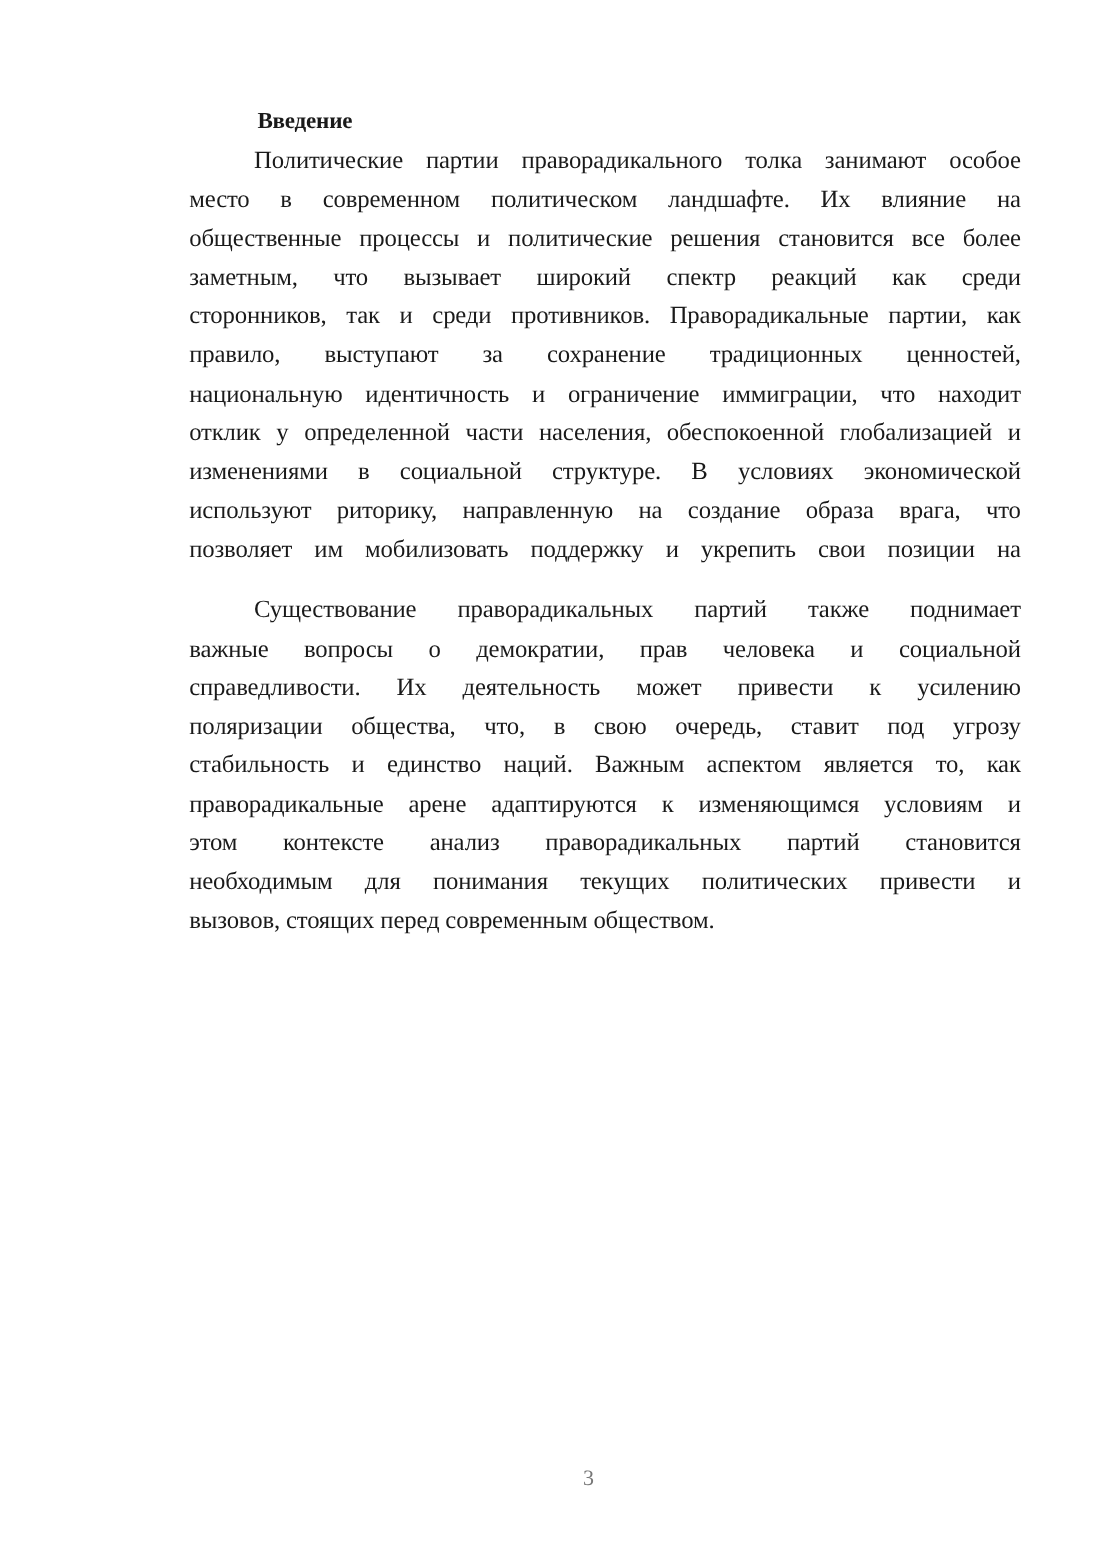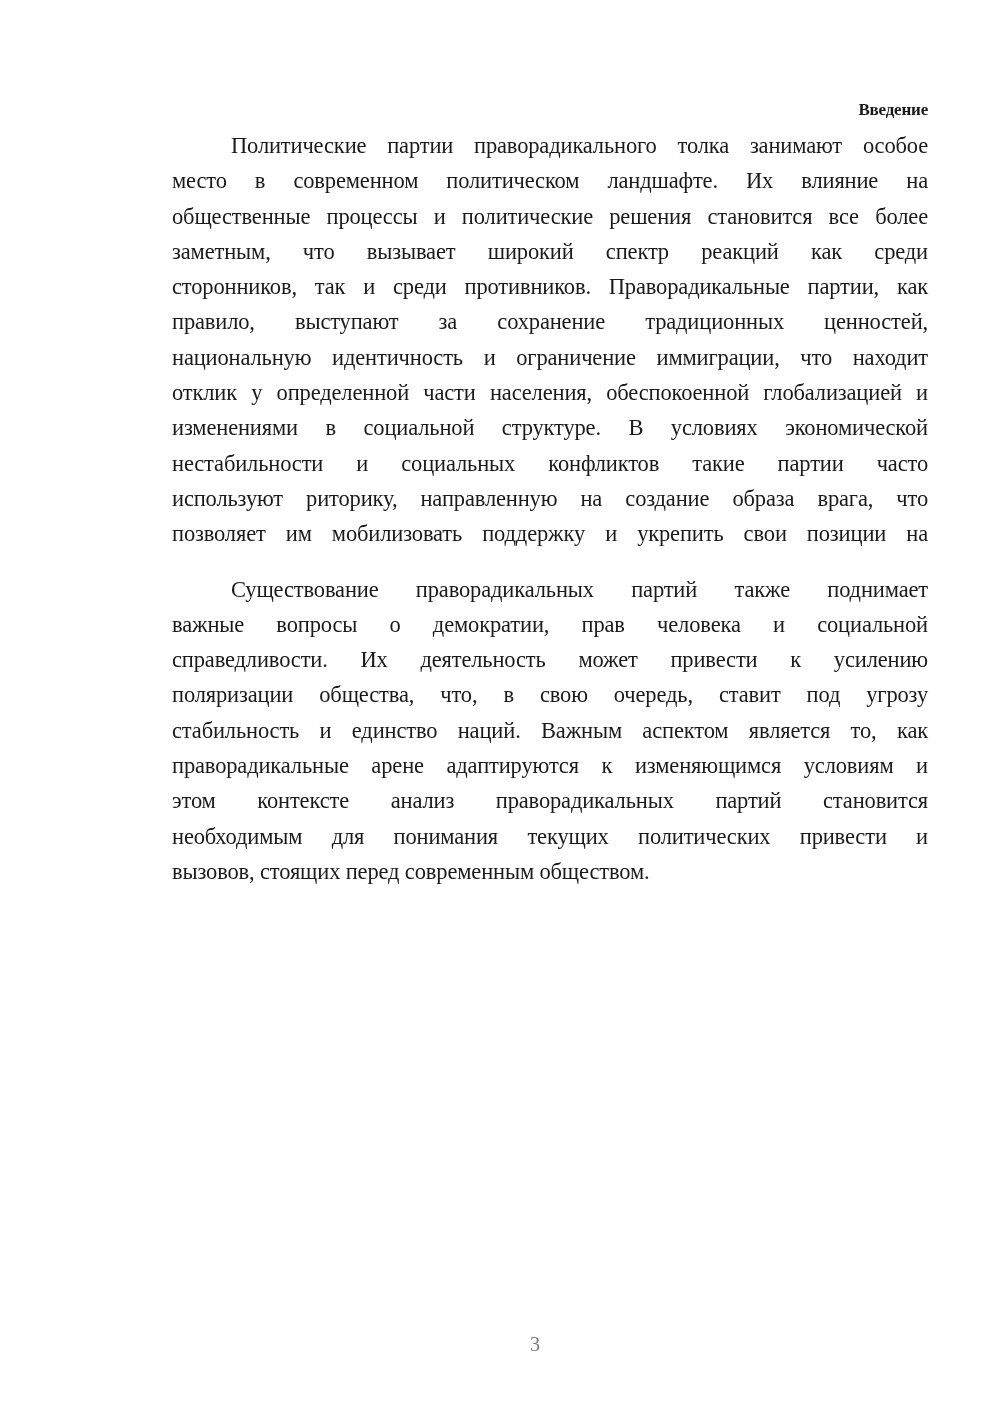--- a/index.html
+++ b/index.html
@@ -22,23 +22,23 @@
       height: 1414px;
       background: #ffffff;
     }
     .content {
       position: absolute;
       left: 144px;
       top: 92px;
       width: 784px;
     }
     .title {
-      text-align: right;
+      text-align: left;
       font-weight: bold;
-      font-size: 17px;
+      font-size: 21px;
       line-height: 35px;
       margin: 0 0 0 0;
       padding-left: 90px;
       letter-spacing: -0.2px;
       height: 36px;
     }
     .para {
       margin: 0;
       font-size: 22.5px;
       line-height: 35.3px;
@@ -86,21 +86,20 @@
     <div class="para" style="text-indent:0">
       <span class="line first">Политические партии праворадикального толка занимают особое</span>
       <span class="line">место в современном политическом ландшафте. Их влияние на</span>
       <span class="line">общественные процессы и политические решения становится все более</span>
       <span class="line">заметным, что вызывает широкий спектр реакций как среди</span>
       <span class="line">сторонников, так и среди противников. Праворадикальные партии, как</span>
       <span class="line">правило, выступают за сохранение традиционных ценностей,</span>
       <span class="line">национальную идентичность и ограничение иммиграции, что находит</span>
       <span class="line">отклик у определенной части населения, обеспокоенной глобализацией и</span>
       <span class="line">изменениями в социальной структуре. В условиях экономической</span>
-      <span class="line">нестабильности и социальных конфликтов такие партии часто</span>
       <span class="line">используют риторику, направленную на создание образа врага, что</span>
       <span class="line">позволяет им мобилизовать поддержку и укрепить свои позиции на</span>
     </div>
 
     <div class="para" style="text-indent:0">
       <span class="line first">Существование праворадикальных партий также поднимает</span>
       <span class="line">важные вопросы о демократии, прав человека и социальной</span>
       <span class="line">справедливости. Их деятельность может привести к усилению</span>
       <span class="line">поляризации общества, что, в свою очередь, ставит под угрозу</span>
       <span class="line">стабильность и единство наций. Важным аспектом является то, как</span>

